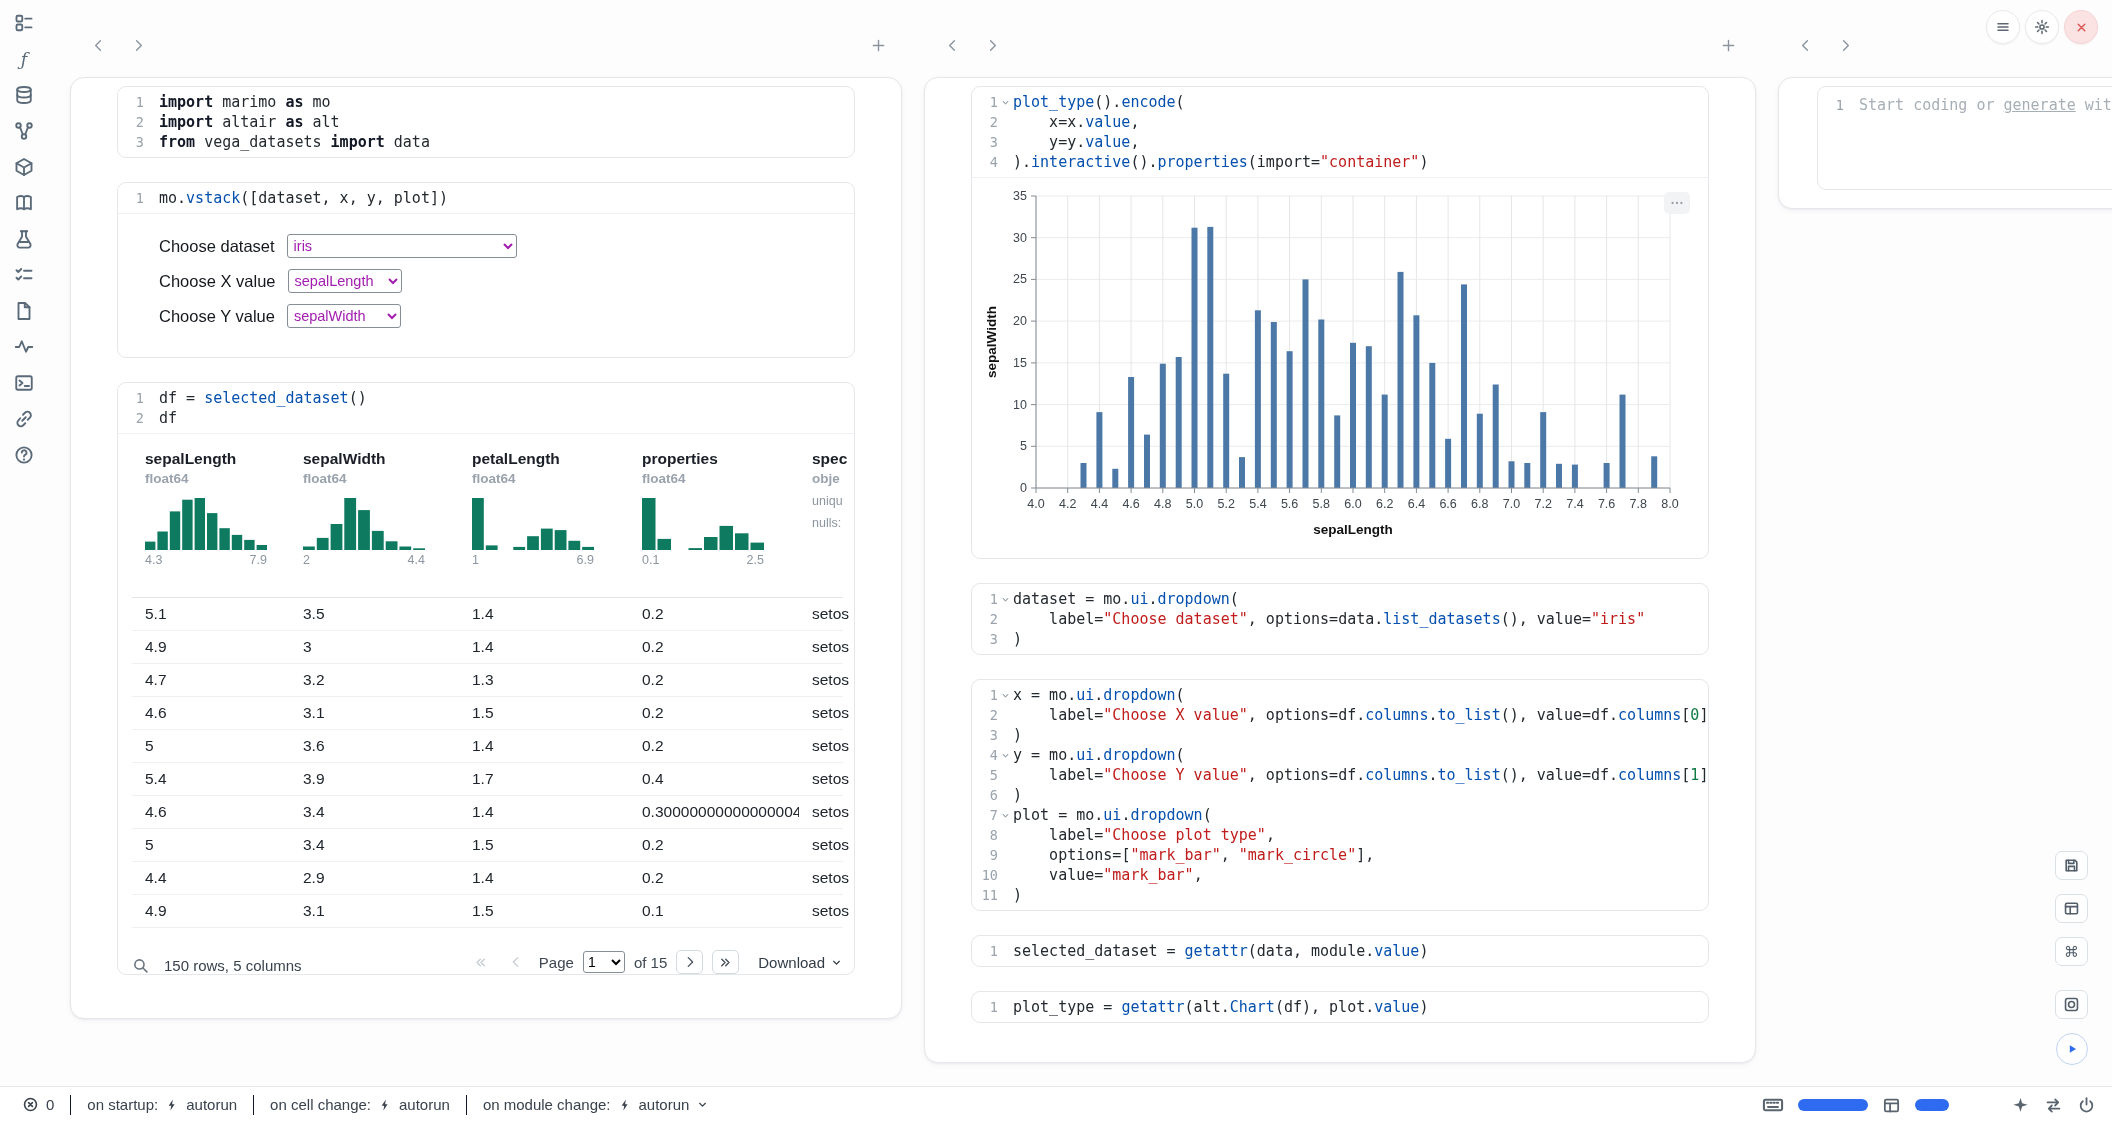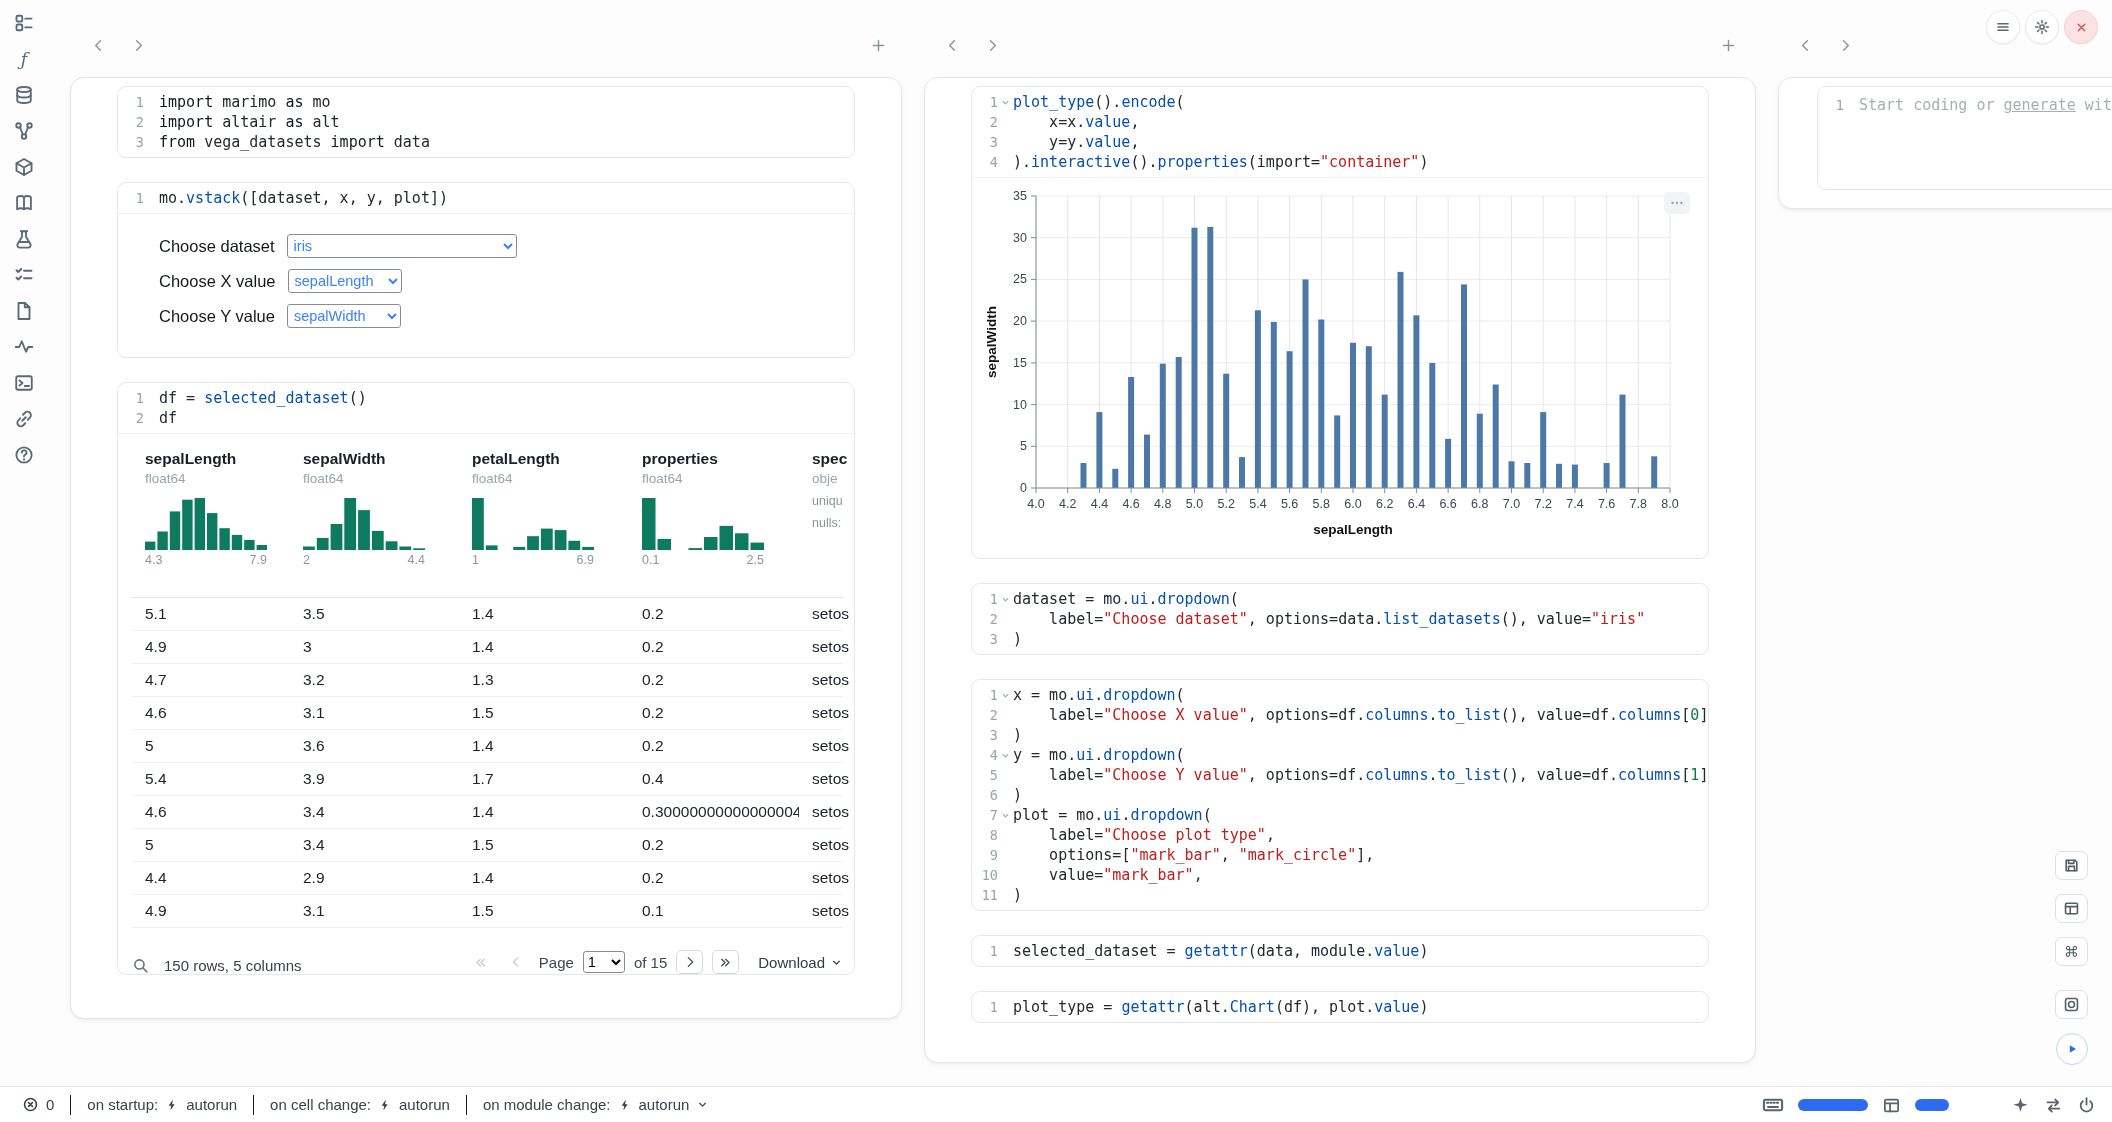--- a/index.html
+++ b/index.html
@@ -18,38 +18,38 @@
   #card-mid{left:924px;top:77px;width:832px;height:986px}
   #card-right{left:1778px;top:77px;width:520px;height:132px;padding:8px 0 8px 38px}
   
   .cell{border:1px solid #e5e7ea;border-radius:9px;background:#fff;margin-bottom:24px;overflow:hidden}
   .cell:last-child{margin-bottom:0}
   .code{padding:5px 0;font:15px/20px "DejaVu Sans Mono",monospace;color:#24292f}
   .cl{display:flex}
   .ln{flex:none;width:26px;text-align:right;color:#9aa3ad;font-size:13.5px;line-height:20px}
   .fold{flex:none;width:15px;display:flex;align-items:center;justify-content:center;color:#99a2ab}
   .ct{white-space:pre}
-  .tk-k{font-weight:400;color:#121826}
+  .tk-k{font-weight:700;color:#121826}
   .tk-f{color:#0550ae}
   .tk-s{color:#c01c1c}
   .tk-n{color:#0f7b43}
   .tk-p,.tk-o{color:#24292f}
   .hr{height:1px;background:#eef0f3}
   
   .controls{padding:20px 0 18px 41px}
   .ctl{display:flex;align-items:center;margin-bottom:11px;font-size:16.5px;color:#15181d}
   .ctl label{margin-right:12px}
-  .ctl select{height:24px;border:1px solid #878d96;border-radius:3px;background:#fff;font:14.5px "Liberation Sans",sans-serif;color:#3b82f6;padding:1px 2px}
+  .ctl select{height:24px;border:1px solid #878d96;border-radius:3px;background:#fff;font:14.5px "Liberation Sans",sans-serif;color:#a21caf;padding:1px 2px}
   .ctl-0 select{width:230px}.ctl-1 select{width:114px}.ctl-2 select{width:114px}.ctl-3 select{width:106px}
   
   .tbl{padding:0 14px;width:739px;overflow:hidden}
   .t-header{display:flex;height:164px;border-bottom:1px solid #e1e4e8}
   .t-col{flex:none;padding-left:13px;overflow:hidden;white-space:nowrap}
   .t-name{font-size:15.5px;font-weight:bold;color:#1a1f27;padding-top:16px}
-  .t-type{font-size:13.5px;color:#9aa3ad;margin-top:3px;font-weight:normal}
+  .t-type{font-size:13.5px;color:#9aa3ad;margin-top:3px;font-weight:bold}
   .t-hist{margin-top:12px}
   .t-range{display:flex;justify-content:space-between;width:122px;font-size:12.5px;color:#8d96a0;margin-top:3px}
   .t-stat{font-size:12.5px;color:#8d96a0;margin-top:8px}
   .t-row{display:flex;height:33px;align-items:center;border-bottom:1px solid #eef0f2;font-size:15.5px;color:#20252d}
   .t-foot{display:flex;align-items:flex-end;height:46px;color:#3e4751}
   .t-search{width:24px;display:flex;color:#6a7480}
   .t-sum{font-size:15px;margin-left:8px;color:#39424c}
   .t-pgroup{margin-left:auto;display:flex;align-items:center;gap:9px;font-size:15px}
   .pg-btn{width:27px;height:24px;border:1px solid #d5dade;border-radius:5px;display:flex;align-items:center;justify-content:center;color:#49525c;background:#fff}
   .pg-btn.disabled{border-color:transparent;color:#c6ccd3}

